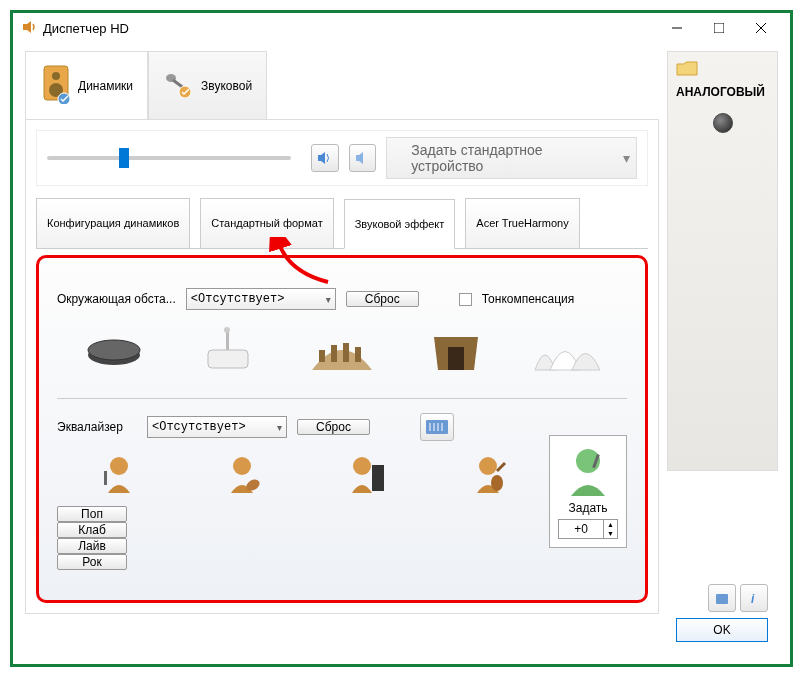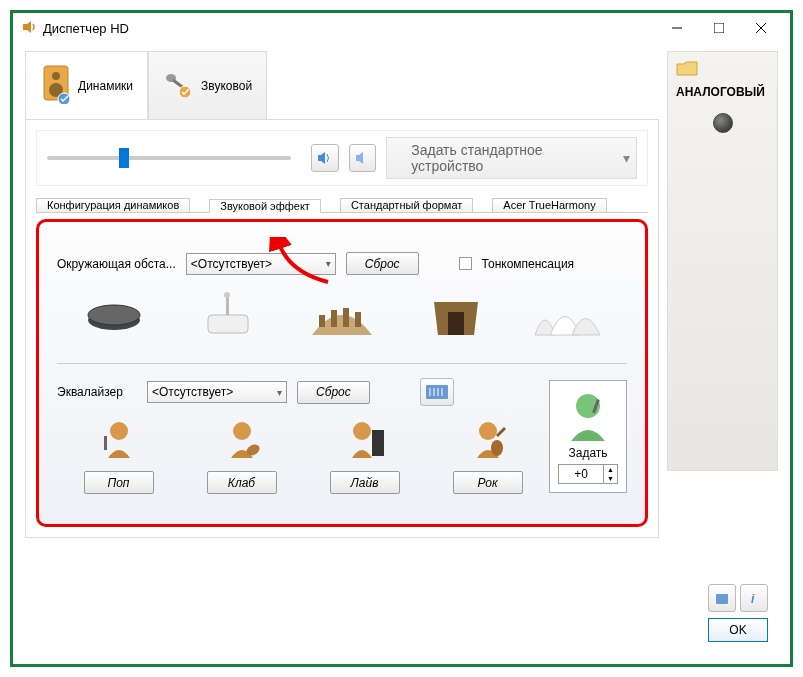--- a/index.html
+++ b/index.html
@@ -22,47 +22,47 @@
 .volume-label-group legend { font-size: 11px; color: #555; }
 .slider-wrap { display: flex; align-items: center; gap: 4px; }
 .track { position: relative; background: #ccc; height: 4px; border-radius: 2px; }
 .track.small { width: 30px; }
 .track.large { width: 250px; }
 .thumb { position: absolute; width: 10px; height: 20px; background: #0078d7; top: -8px; cursor: pointer; }
 .icon-btn { width: 28px; height: 28px; border: 1px solid #bbb; background: linear-gradient(#fff,#e8e8e8); border-radius: 3px; display: flex; align-items: center; justify-content: center; cursor: pointer; }
 .std-device { padding: 4px 22px 4px 24px; border: 1px solid #ddd; background: linear-gradient(#f8f8f8,#eee); font-size: 14px; color: #666; position: relative; cursor: pointer; }
 .std-device::after { content: "▾"; position: absolute; right: 6px; top: 50%; transform: translateY(-50%); color: #888; }
 .tabs-row { display: flex; margin-top: 12px; border-bottom: 1px solid #ccc; }
-.tab { padding: 0 10px; border: 1px solid #ccc; border-bottom: none; background: linear-gradient(#fff,#f2f2f2); margin-right: 19px; font-size: 11px; cursor: pointer; }
+.tab { padding: 18px 10px; border: 1px solid #ccc; border-bottom: none; background: linear-gradient(#fff,#f2f2f2); margin-right: 10px; font-size: 11px; cursor: pointer; }
 .tab.active { background: #fff; position: relative; top: 1px; border-bottom: 1px solid #fff; }
 .highlight-box { border: 3px solid #e00; border-radius: 10px; padding: 30px 18px; margin-top: 6px; background: linear-gradient(#fdfdfd,#eef1f6); }
 .row { display: flex; align-items: center; gap: 10px; margin-bottom: 8px; }
 .combo { display: flex; align-items: center; border: 1px solid #999; background: linear-gradient(#fff,#eee); height: 22px; padding: 0 4px; cursor: pointer; gap: 4px; }
-.combo span { flex: 1; }
+.combo span { flex: 1; font-family: Liberation Mono, monospace; }
 .combo::after { content: "▾"; color: #666; font-size: 10px; }
-.btn { height: 23px; padding: 0 18px; border: 1px solid #999; background: linear-gradient(#fff,#e8e8e8); border-radius: 2px; cursor: pointer; font-style: italic; }
+.btn { height: 16px; padding: 0 18px; border: 1px solid #999; background: linear-gradient(#fff,#e8e8e8); border-radius: 2px; cursor: pointer; }
 .checkbox { width: 13px; height: 13px; border: 1px solid #999; background: #fff; cursor: pointer; }
 .env-icons { display: flex; justify-content: space-around; margin: 10px 0 18px 0; }
 .env-icons > div { width: 90px; height: 60px; display: flex; align-items: center; justify-content: center; cursor: pointer; }
 .divider { height: 1px; background: #ccc; margin: 8px 0 14px 0; }
 .eq-section { display: flex; align-items: center; }
 .eq-left { flex: 1; }
 .preset-icons { display: flex; justify-content: space-around; margin-top: 12px; margin-bottom: 8px; }
 .preset-icons > div { text-align: center; width: 80px; cursor: pointer; }
 .person-svg { width: 42px; height: 42px; }
-.preset-btns { display: flex; justify-content: space-around; margin-top: 4px; }
+.preset-btns { display: flex; justify-content: space-around; margin-top: 4px; flex-direction: column; }
 .preset-btns .btn { width: 70px; padding: 0; }
 .karaoke-box { border: 1px solid #aaa; padding: 8px; background: #fff; text-align: center; }
 .spinner { display: flex; align-items: center; border: 1px solid #999; width: 60px; height: 20px; margin: 4px auto 0; }
 .spinner-val { flex: 1; text-align: center; }
 .spinner-btns { display: flex; flex-direction: column; }
 .spinner-btns div { width: 14px; height: 9px; border-left: 1px solid #999; font-size: 7px; display: flex; align-items: center; justify-content: center; cursor: pointer; }
 .footer { position: absolute; right: 22px; bottom: 22px; display: flex; flex-direction: column; align-items: flex-end; gap: 6px; }
 .footer-icons { display: flex; gap: 4px; }
-.ok-btn { width: 60px; height: 24px; border: 1px solid #0078d7; background: linear-gradient(#fff,#e8f0fb); cursor: pointer; }
+.ok-btn { width: 92px; height: 24px; border: 1px solid #0078d7; background: linear-gradient(#fff,#e8f0fb); cursor: pointer; }
 .arrow { position: absolute; left: 215px; top: 224px; pointer-events: none; z-index: 100; }
 .analog-plug { width: 20px; height: 20px; border-radius: 50%; background: radial-gradient(circle at 35% 35%, #888, #222); margin: 14px auto; border: 1px solid #444; }
 .folder-icon { width: 22px; height: 16px; margin-left: auto; margin-bottom: 6px; }
 </style>
 </head>
 <body>
 
 <div class="outer-border">
   <div class="titlebar">
     <span class="icon">
@@ -133,22 +133,22 @@
           <div class="icon-btn">
             <svg width="18" height="18">
                 <path d="M2 6 L5 6 L9 3 L9 15 L5 12 L2 12 Z" fill="#8ab4e4"></path>
               </svg>
           </div>
           <div class="std-device">Задать стандартное устройство</div>
         </div>
 
         <div class="tabs-row">
           <div class="tab">Конфигурация динамиков</div>
+          <div class="tab">Стандартный формат</div>
           <div class="tab active">Звуковой эффект</div>
-          <div class="tab">Стандартный формат</div>
           <div class="tab">Acer TrueHarmony</div>
         </div>
 
         <div class="highlight-box">
           <div class="row">
             <span>Окружающая обста...</span>
             <div class="combo" style="width:150px">
                 <span>&lt;Отсутствует&gt;</span>
               </div>
             <button class="btn">Сброс</button>

